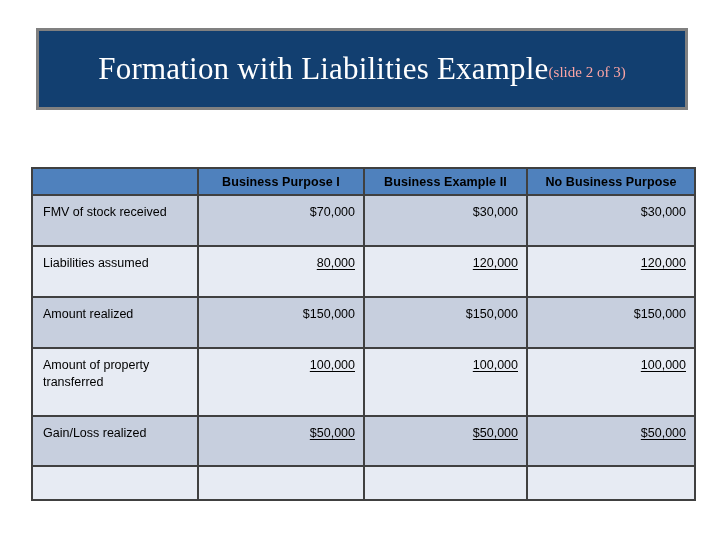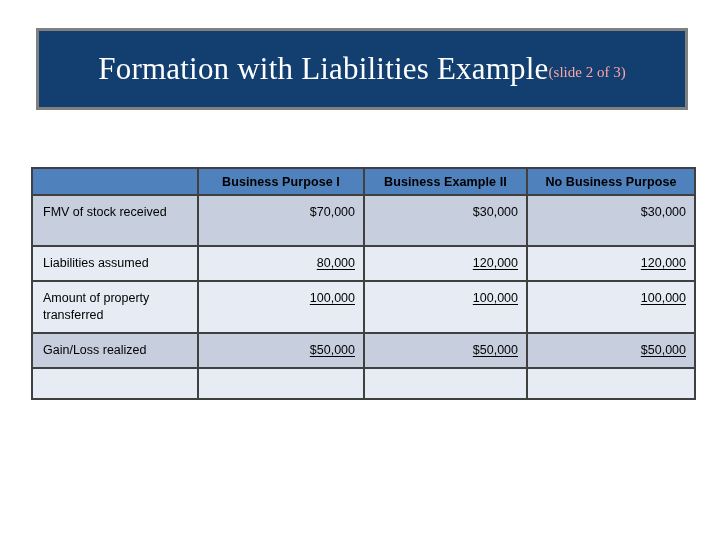--- a/index.html
+++ b/index.html
@@ -81,21 +81,21 @@
     padding: 6px 4px 4px 4px;
     vertical-align: middle;
     letter-spacing: 0.1px;
   }
   thead th.corner-cell {
     background: #4f81bd;
   }
 
   tbody td.label-cell {
     text-align: left;
-    padding: 8px 6px 8px 10px;
+    padding: 8px 6px 24px 10px;
     line-height: 1.35;
     margin-top: 32px;
   }
   tbody td.value-cell {
     text-align: right;
     padding: 8px 8px 8px 6px;
     line-height: 1.35;
     white-space: nowrap;
   }
   tbody tr.shade-dark td { background: #c7cfde; }
@@ -142,20 +142,26 @@
       <td class="value-cell">$30,000</td>
     </tr>
 
     <tr class="shade-light row-short">
       <td class="label-cell">Liabilities assumed</td>
       <td class="value-cell"><span class="underlined">80,000</span></td>
       <td class="value-cell"><span class="underlined">120,000</span></td>
       <td class="value-cell"><span class="underlined">120,000</span></td>
     </tr>
 
+    <tr class="shade-dark row-short">
+      <td class="label-cell">Amount realized</td>
+      <td class="value-cell">$150,000</td>
+      <td class="value-cell">$150,000</td>
+      <td class="value-cell">$150,000</td>
+    </tr>
 
     <tr class="shade-light row-tall">
       <td class="label-cell">Amount of property transferred</td>
       <td class="value-cell"><span class="underlined">100,000</span></td>
       <td class="value-cell"><span class="underlined">100,000</span></td>
       <td class="value-cell"><span class="underlined">100,000</span></td>
     </tr>
 
     <tr class="shade-dark row-short">
       <td class="label-cell">Gain/Loss realized</td>

